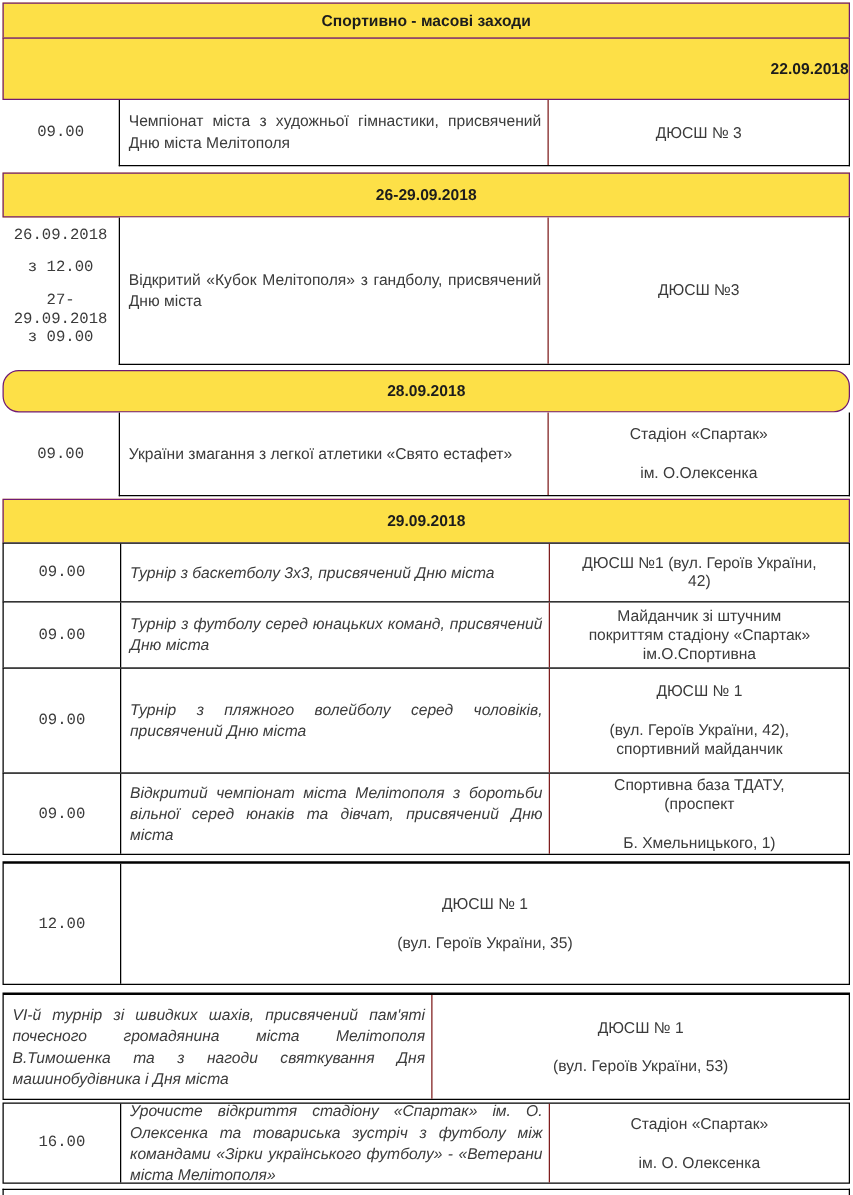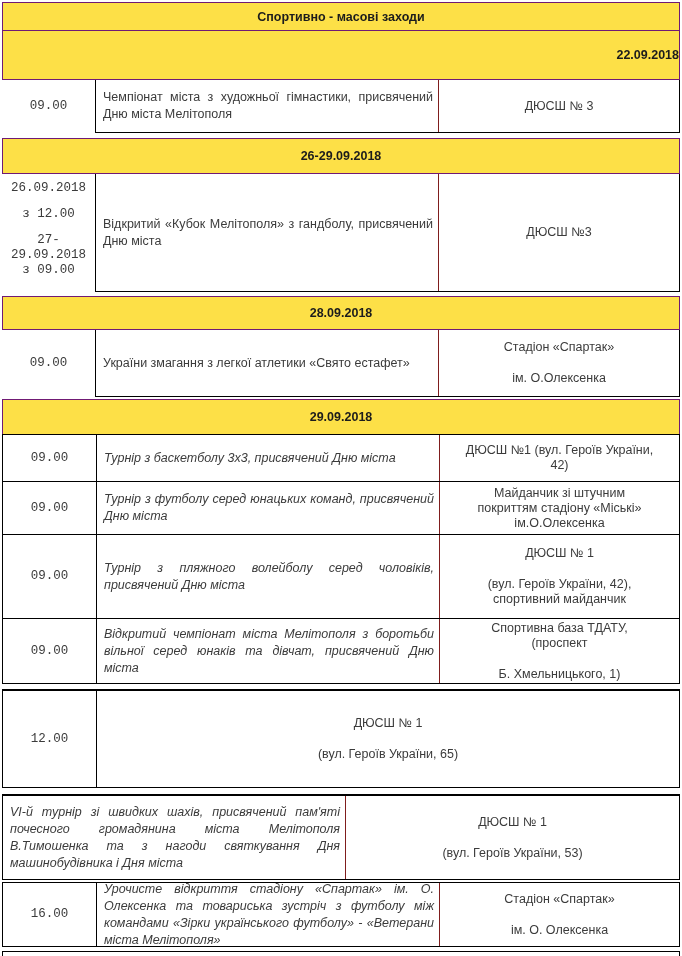--- a/index.html
+++ b/index.html
@@ -97,21 +97,21 @@
     <div class="strip">
       <div class="event">
         <p>Відкритий «Кубок Мелітополя» з гандболу, присвячений Дню міста</p>
       </div>
       <div class="loc">
         <p>ДЮСШ №3</p>
       </div>
     </div>
   </div>
 
-  <div class="hdr date-row" style="height:34px; margin-top:4px;">
+  <div class="hdr date-row" style="height:34px; margin-top:4px;border-radius:13px;">
     <span>28.09.2018</span>
   </div>
   <div class="row open-row" style="height:67px;">
     <div class="time">
       <p>09.00</p>
     </div>
     <div class="strip">
       <div class="event">
         <p>України змагання з легкої атлетики «Свято естафет»</p>
       </div>
@@ -139,21 +139,21 @@
   </div>
 
   <div class="grid-row" style="height:54px;">
     <div class="time">
       <p>09.00</p>
     </div>
     <div class="event">
       <p>Турнір з футболу серед юнацьких команд, присвячений Дню міста</p>
     </div>
     <div class="loc">
-      <p>Майданчик зі штучним покриттям стадіону «Міські» ім.О.Олексенка</p>
+      <p>Майданчик зі штучним покриттям стадіону «Спартак» ім.О.Спортивна</p>
     </div>
   </div>
 
   <div class="grid-row" style="height:85px;">
     <div class="time">
       <p>09.00</p>
     </div>
     <div class="event">
       <p>Турнір з пляжного волейболу серед чоловіків, присвячений Дню міста</p>
     </div>
@@ -175,21 +175,21 @@
       <p>Б. Хмельницького, 1)</p>
     </div>
   </div>
 
   <div class="grid-row thick-top" style="height:99px; margin-top:5px;">
     <div class="time">
       <p>12.00</p>
     </div>
     <div class="loc">
       <p>ДЮСШ № 1</p>
-      <p>(вул. Героїв України, 65)</p>
+      <p>(вул. Героїв України, 35)</p>
     </div>
   </div>
 
   <div class="grid-row thick-top" style="height:86px; margin-top:6px;">
     <div class="event">
       <p>VI-й турнір зі швидких шахів, присвячений пам'яті почесного громадянина міста Мелітополя В.Тимошенка та з нагоди святкування Дня машинобудівника і Дня міста</p>
     </div>
     <div class="loc">
       <p>ДЮСШ № 1</p>
       <p>(вул. Героїв України, 53)</p>

